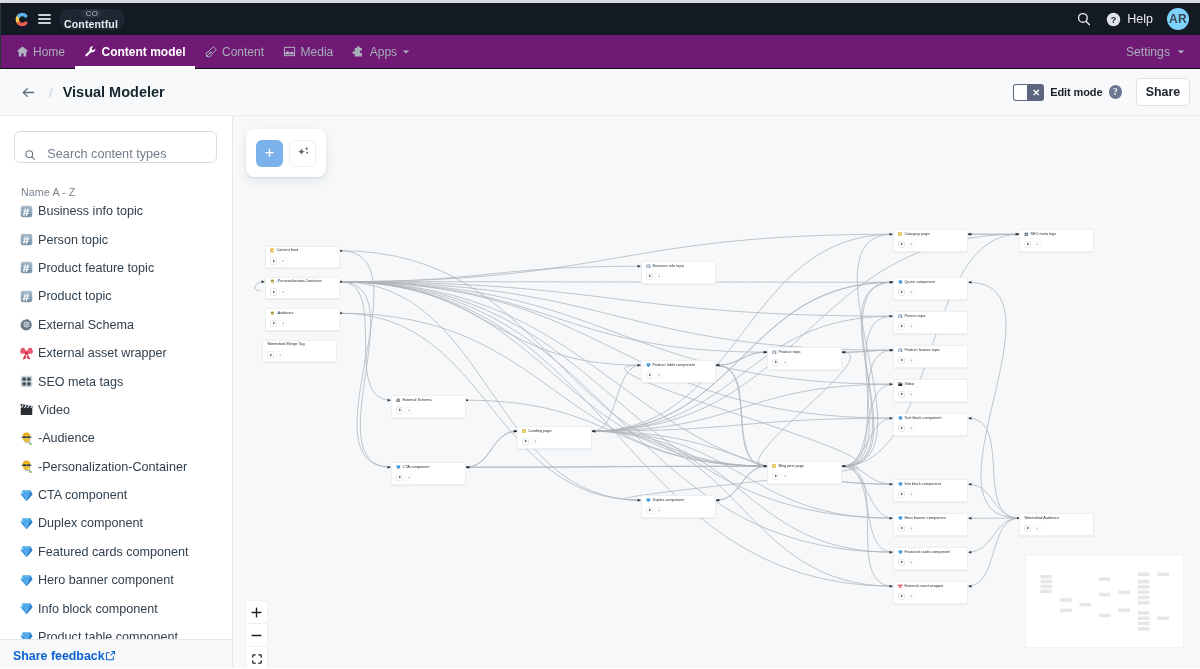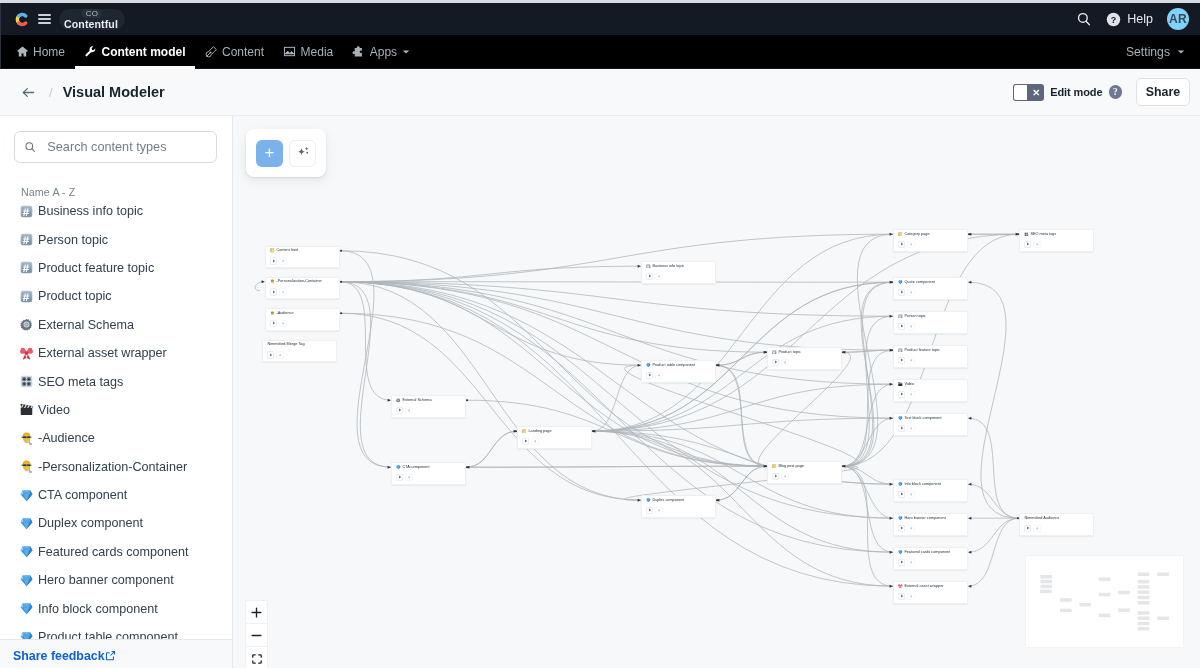--- a/index.html
+++ b/index.html
@@ -36,21 +36,21 @@
   #org-chip .branch { display:flex; align-items:center; gap:6px; padding:0 5px 0 5px;
     color:#4caf6d; font-family:"Liberation Mono", monospace; font-size:10.2px; font-weight:700; }
   #topbar-right { margin-left:auto; display:flex; align-items:center; gap:14px; }
   #topbar-right .help { display:flex; align-items:center; gap:6px; color:#e6e9ed;
      font-size:12.5px; }
   #user-avatar { width:22px; height:22px; border-radius:50%; background:#7dd3fc;
     color:#3b4654; font-size:12px; font-weight:600; display:flex; align-items:center;
     justify-content:center; letter-spacing:.3px; }
 
   
-  #navbar { height:34px; background:#000000; display:flex; align-items:stretch;
+  #navbar { height:34px; background:#701a75; display:flex; align-items:stretch;
      padding:0 5px; position:relative; border-left:1px solid #2b323c;
      border-bottom:1px solid #0d131a; }
   .navitem { display:flex; align-items:center; gap:4.5px; padding:0 9.5px;
      color:#a7afb9; font-size:12px; position:relative; cursor:pointer; }
   .navitem.active { color:#fff; font-weight:700; }
   .navitem.active::after { content:""; position:absolute; left:0; right:0; bottom:-1px;
      height:3px; background:#fff; }
   #navbar .settings { margin-left:auto; display:flex; align-items:center; gap:7px;
      color:#a7afb9; font-size:12.2px; padding-right:10px; }
 
@@ -75,21 +75,21 @@
   #share-btn { height:28px; width:54px; border:1px solid #dce1e6; border-radius:5px;
      background:#fff; font-size:12.4px; font-weight:700; color:#1a212a;
      display:flex; align-items:center; justify-content:center; cursor:pointer; margin-left:8px; }
 
   
   #main { display:flex; height:552px; }
   #sidebar { width:233px; background:#fff; border-right:1px solid #e5e9ec; position:relative;
      display:flex; flex-direction:column; }
   #search-wrap { padding:15px 15px 0 14px; }
   #search-box { height:32px; border:1px solid #d5dbe1; border-radius:6px; display:flex;
-     align-items:center; padding:0 9px; gap:9px; background:#fff; }
+     align-items:flex-end; padding:0 9px; gap:9px; background:#fff; }
   #search-box input { border:0; outline:0; font-size:12.7px; color:#5b6b78;
      font-family:inherit; width:100%; background:transparent; }
   #search-box input::placeholder { color:#707e8c; }
   #list-label { font-size:10.7px; color:#78838f; padding:23px 0 0 21px; letter-spacing:.1px;
      height:34px; }
   #ct-list { flex:1; overflow:hidden; position:relative; }
   .ct-item { display:flex; align-items:center; gap:5px; height:28.4px; padding-left:20px;
      font-size:12.6px; color:#32414e; cursor:pointer; }
   .ct-item .emoji { width:13px; height:13px; flex:none; display:flex; }
   .ct-item .emoji svg { width:13px; height:13px; display:block; }

